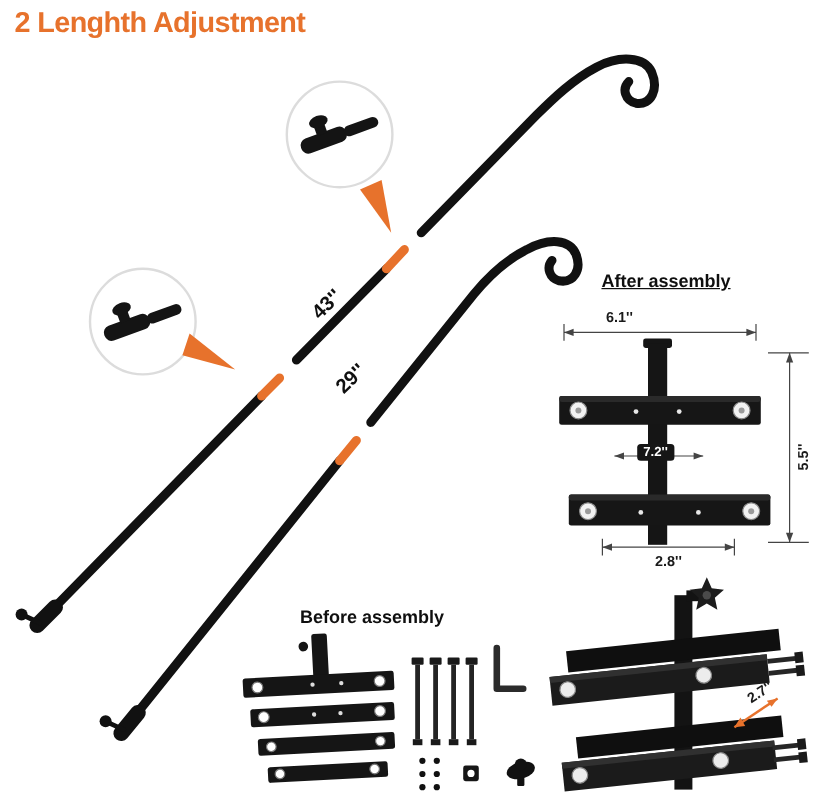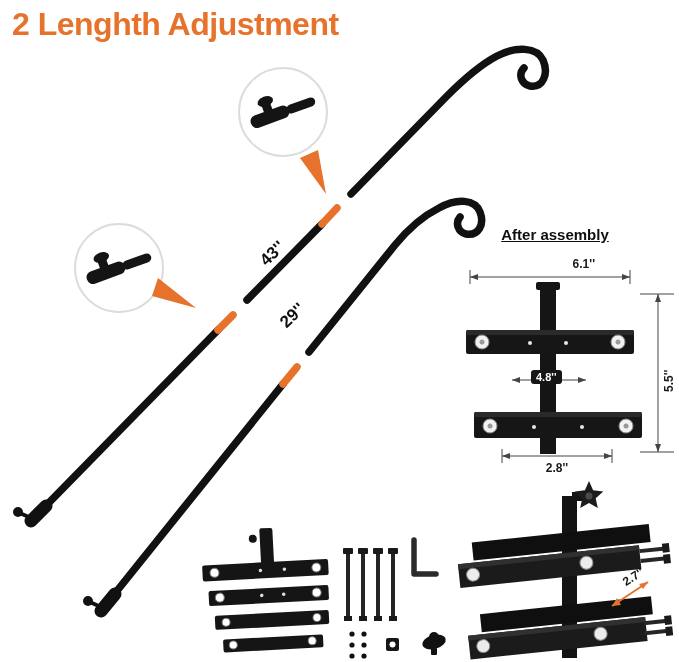--- a/index.html
+++ b/index.html
@@ -2,33 +2,33 @@
 <html><head>
 <meta charset="utf-8">
 <style>
   * { margin:0; padding:0; box-sizing:border-box; }
   html,body { background:#ffffff; }
   body { width:679px; height:662px; font-family:"Liberation Sans", sans-serif; }
   .stage { position:relative; width:679px; height:662px; background:#ffffff; overflow:hidden; }
   .abs { position:absolute; }
   svg.art { position:absolute; left:0; top:0; }
 
-  .title { left:12px; top:6px; font-size:32px; font-weight:800; color:#E7722C; letter-spacing:-0.5px; white-space:nowrap; }
+  .title { left:12px; top:6px; font-size:24px; font-weight:800; color:#E7722C; letter-spacing:-0.5px; white-space:nowrap; }
   .capacity { left:548px; top:44px; font-size:15px; font-weight:700; color:#0f0f0f; white-space:nowrap; }
 
   .pole-label { font-size:17px; font-weight:700; color:#101010; transform-origin:left top; transform:rotate(-44deg); white-space:nowrap; }
   #label43 { left:256px; top:256px; }
   #label29 { left:276px; top:318px; }
 
   .section-heading { font-size:15px; font-weight:700; color:#0f0f0f; white-space:nowrap; }
   #afterHeading { left:470px; top:226px; width:170px; text-align:center;text-decoration:underline; }
   #beforeHeading { left:250px; top:506px; }
 
   .dim { font-size:12px; font-weight:600; color:#1a1a1a; white-space:nowrap; }
-  #dim61 { left:505px; top:257px; width:90px; text-align:right; }
+  #dim61 { left:505px; top:257px; width:90px; text-align:left; }
   #dim48 { left:531px; top:370px; font-size:11px; font-weight:700; color:#ffffff; background:#161616; padding:1px 5px; border-radius:3px; }
   #dim55 { left:662px; top:392px; transform-origin:left top; transform:rotate(-90deg); }
   #dim28 { left:512px; top:461px; width:90px; text-align:center; }
   #dim27 { left:620px; top:577px; font-weight:700; transform-origin:left top; transform:rotate(-33deg); }
 </style>
 </head>
 <body>
 
 <div class="stage">
 
@@ -249,19 +249,20 @@
     </g>
   </svg>
 
   <div class="abs title">2 Lenghth Adjustment</div>
 
   <div class="abs pole-label" id="label43">43''</div>
   <div class="abs pole-label" id="label29">29''</div>
 
   <div class="abs section-heading" id="afterHeading">After assembly</div>
   <div class="abs dim" id="dim61">6.1''</div>
-  <div class="abs" id="dim48">4.8''</div>
+  <div class="abs" id="dim48">7.2''</div>
   <div class="abs dim" id="dim55">5.5''</div>
   <div class="abs dim" id="dim28">2.8''</div>
 
+  <div class="abs section-heading" id="beforeHeading">Before assembly</div>
 
   <div class="abs dim" id="dim27">2.7''</div>
 </div>
 
 </body></html>

